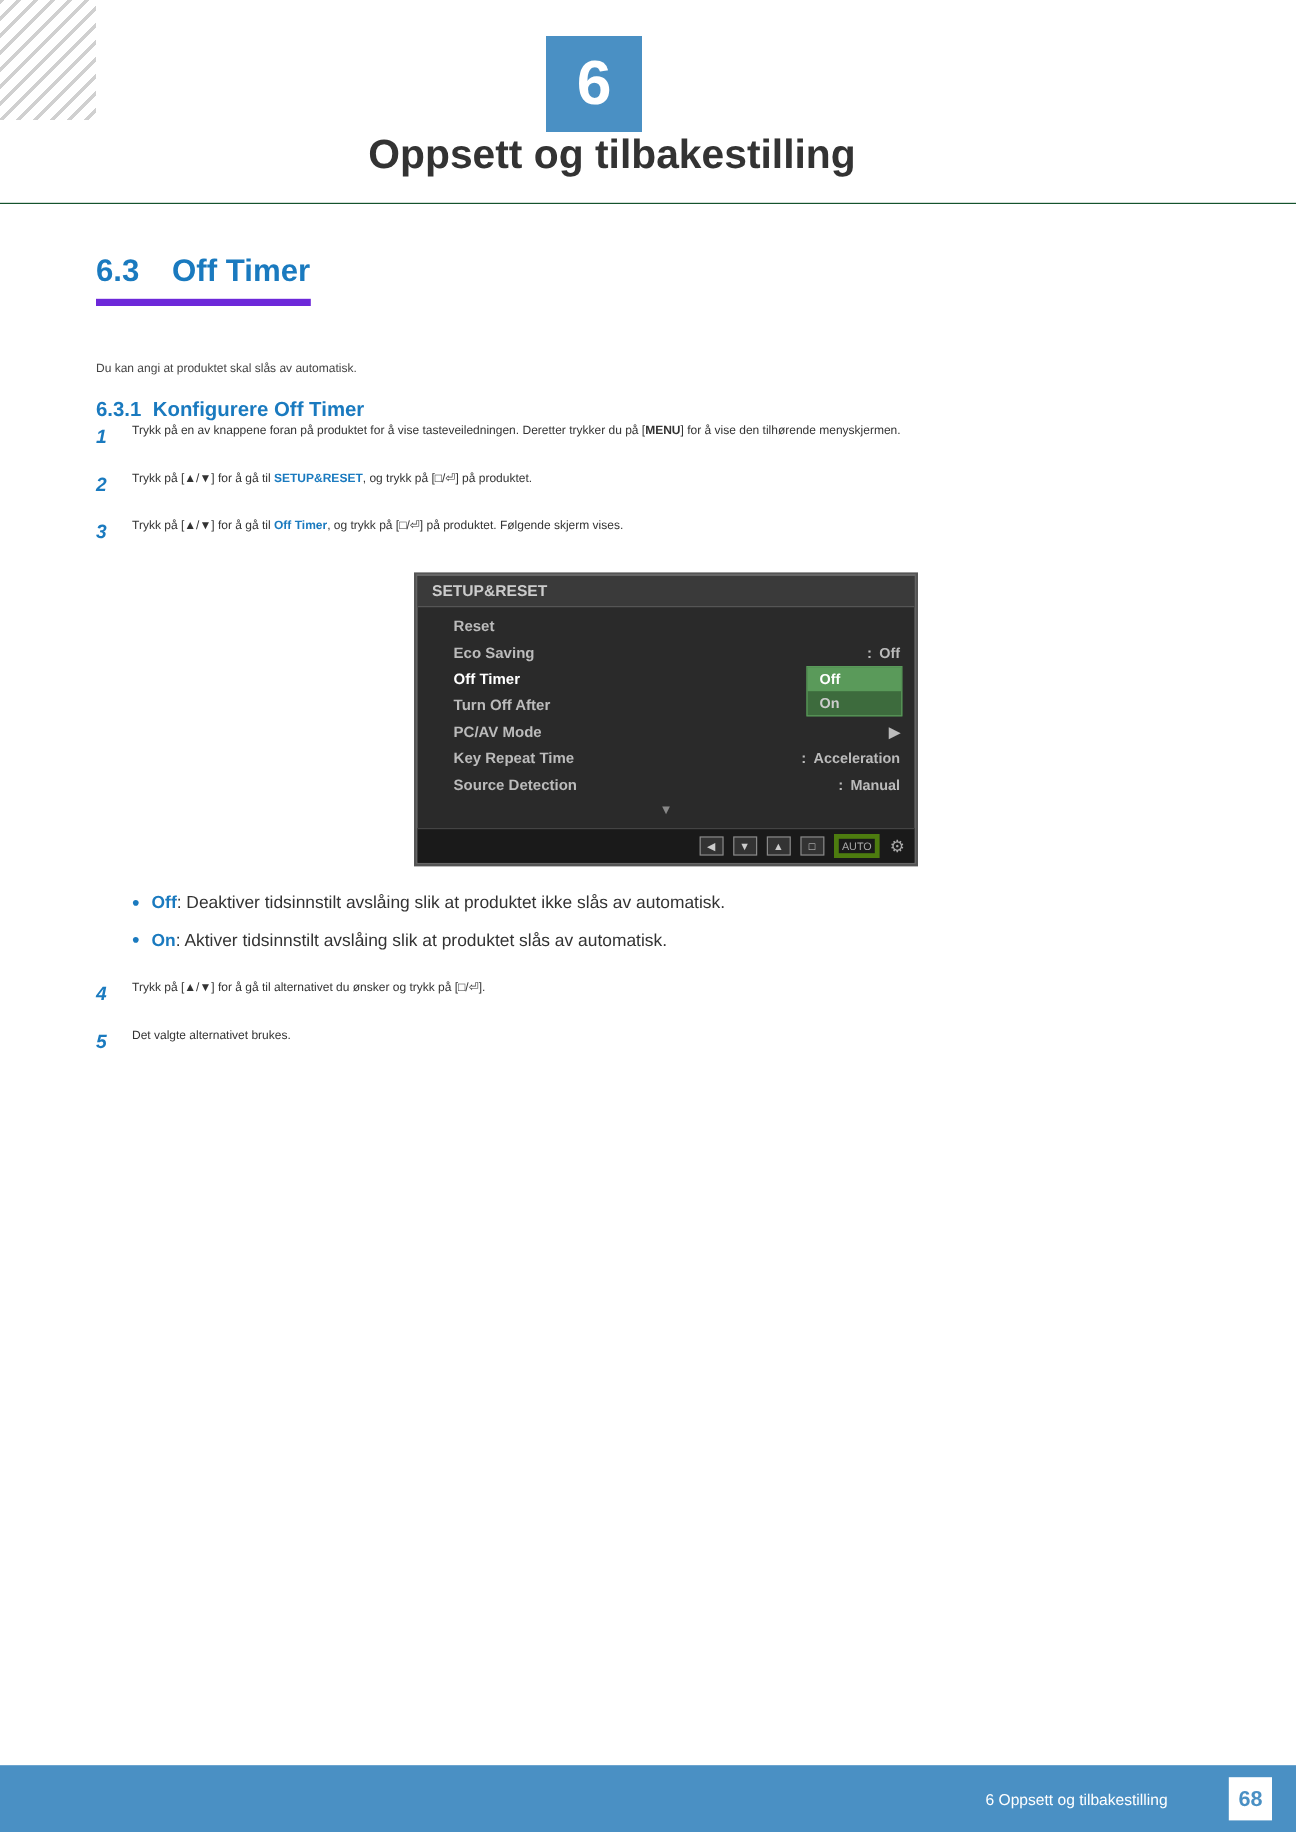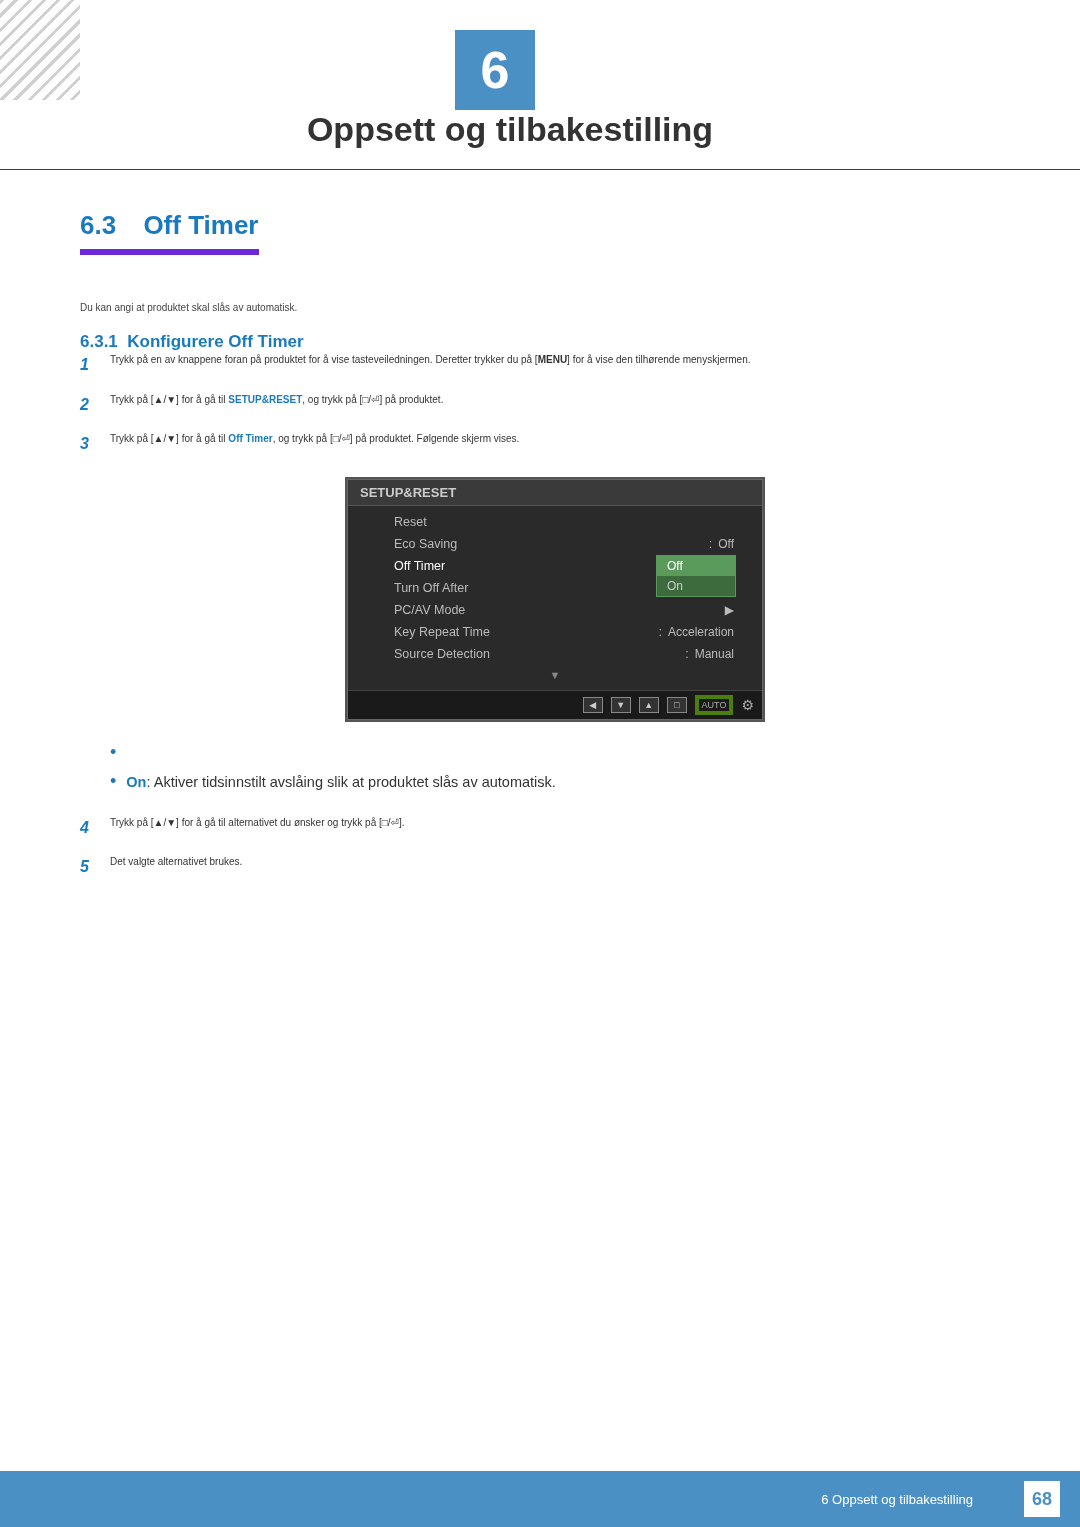--- a/index.html
+++ b/index.html
@@ -168,21 +168,22 @@
     .menu-title-bar {
       background: #3a3a3a;
       color: #ccc;
       font-size: 13px;
       padding: 5px 12px;
       font-weight: bold;
       border-bottom: 1px solid #555;
     }
 
     .menu-items {
-      padding: 5px 16px;
+      padding: 5px 0;
+      font-weight: bold;
     }
 
     .menu-item {
       display: flex;
       align-items: center;
       padding: 4px 12px 4px 30px;
       font-size: 12.5px;
       color: #bbb;
       position: relative;
     }
@@ -434,20 +435,23 @@
           <div class="ctrl-auto">AUTO</div>
           <div style="font-size:14px; color:#aaa;">⚙</div>
         </div>
       </div>
     </div>
   </div>
 
   <ul class="bullet-list">
     <li>
       <span class="bullet-dot">•</span>
+      <span class="bullet-text">
+        <span class="bold">Off</span><span>: Deaktiver tidsinnstilt avslåing slik at produktet ikke slås av automatisk.</span>
+      </span>
     </li>
     <li>
       <span class="bullet-dot">•</span>
       <span class="bullet-text">
         <span class="bold">On</span><span>: Aktiver tidsinnstilt avslåing slik at produktet slås av automatisk.</span>
       </span>
     </li>
   </ul>
 
   <ol class="steps-list">

